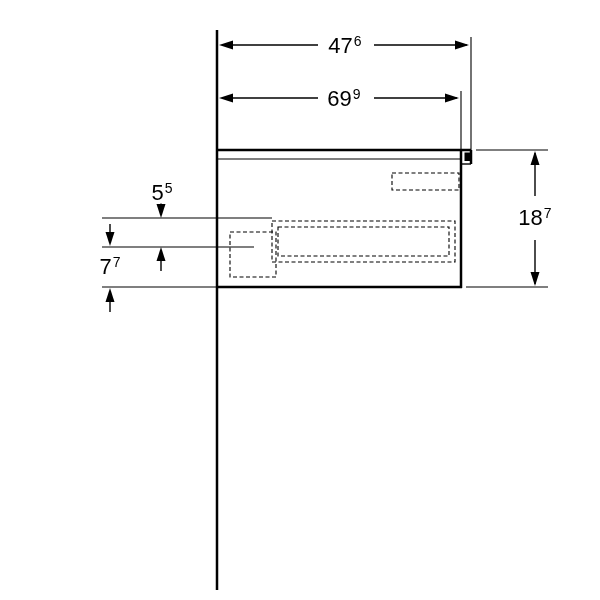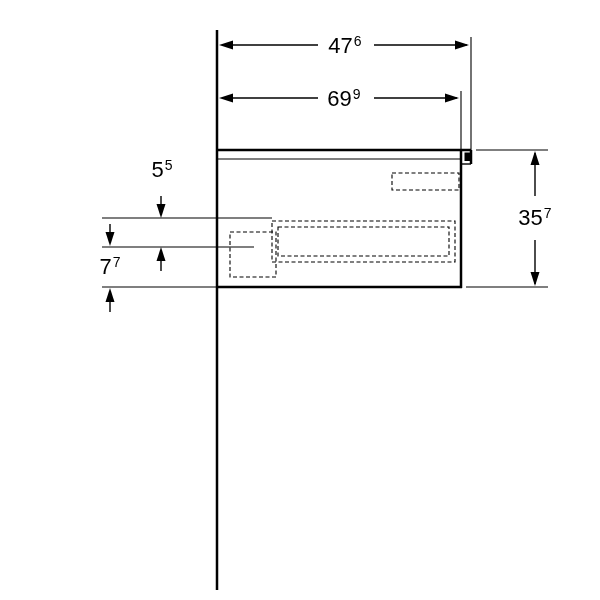--- a/index.html
+++ b/index.html
@@ -88,19 +88,19 @@
     <polygon class="arr" points="86,246 81.5,232 90.5,232"></polygon>
     <polygon class="arr" points="86,288 81.5,302 90.5,302"></polygon>
     <line class="ln mid" x1="86" y1="300" x2="86" y2="312"></line>
 
   </svg>
 
   <div class="dim-label" style="left:321px;top:45px"><span>47</span><sup>6</sup></div>
 
   <div class="dim-label" style="left:320px;top:98px"><span>69</span><sup>9</sup></div>
 
-  <div class="dim-label" style="left:511px;top:217px"><span>35</span><sup>7</sup></div>
+  <div class="dim-label" style="left:511px;top:217px"><span>18</span><sup>7</sup></div>
 
-  <div class="dim-label" style="left:138px;top:169px"><span>5</span><sup>5</sup></div>
+  <div class="dim-label" style="left:138px;top:192px"><span>5</span><sup>5</sup></div>
 
   <div class="dim-label" style="left:86px;top:266px"><span>7</span><sup>7</sup></div>
 
 </div>
 
 </body></html>

